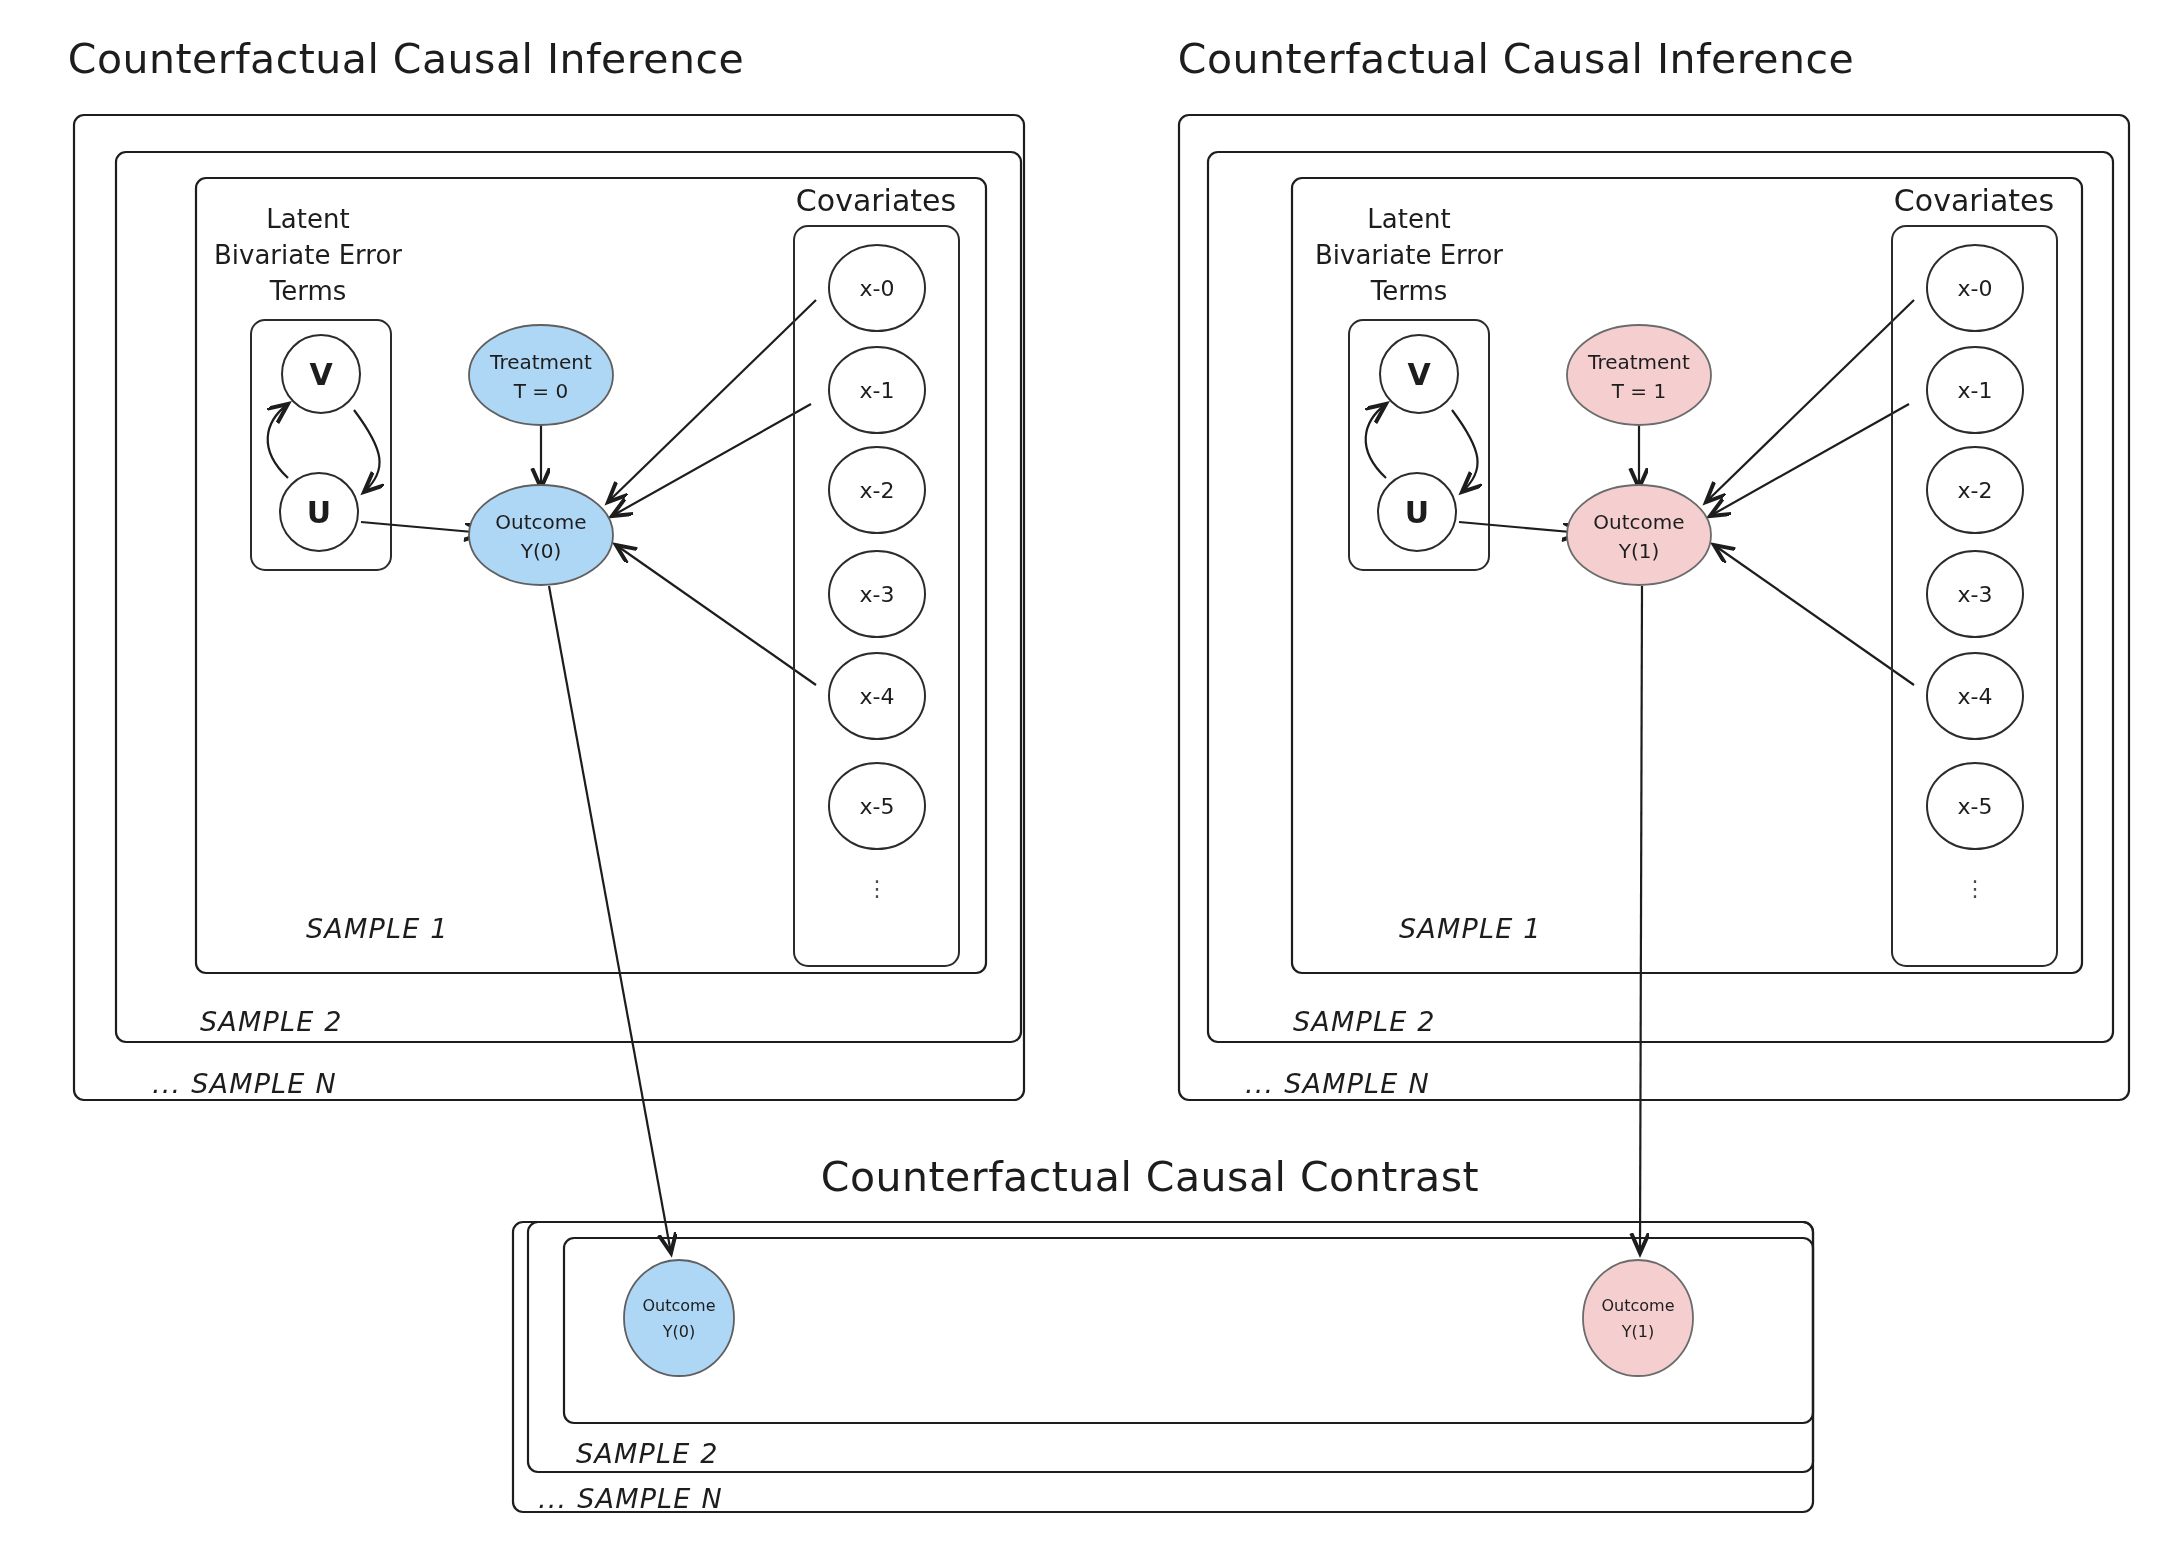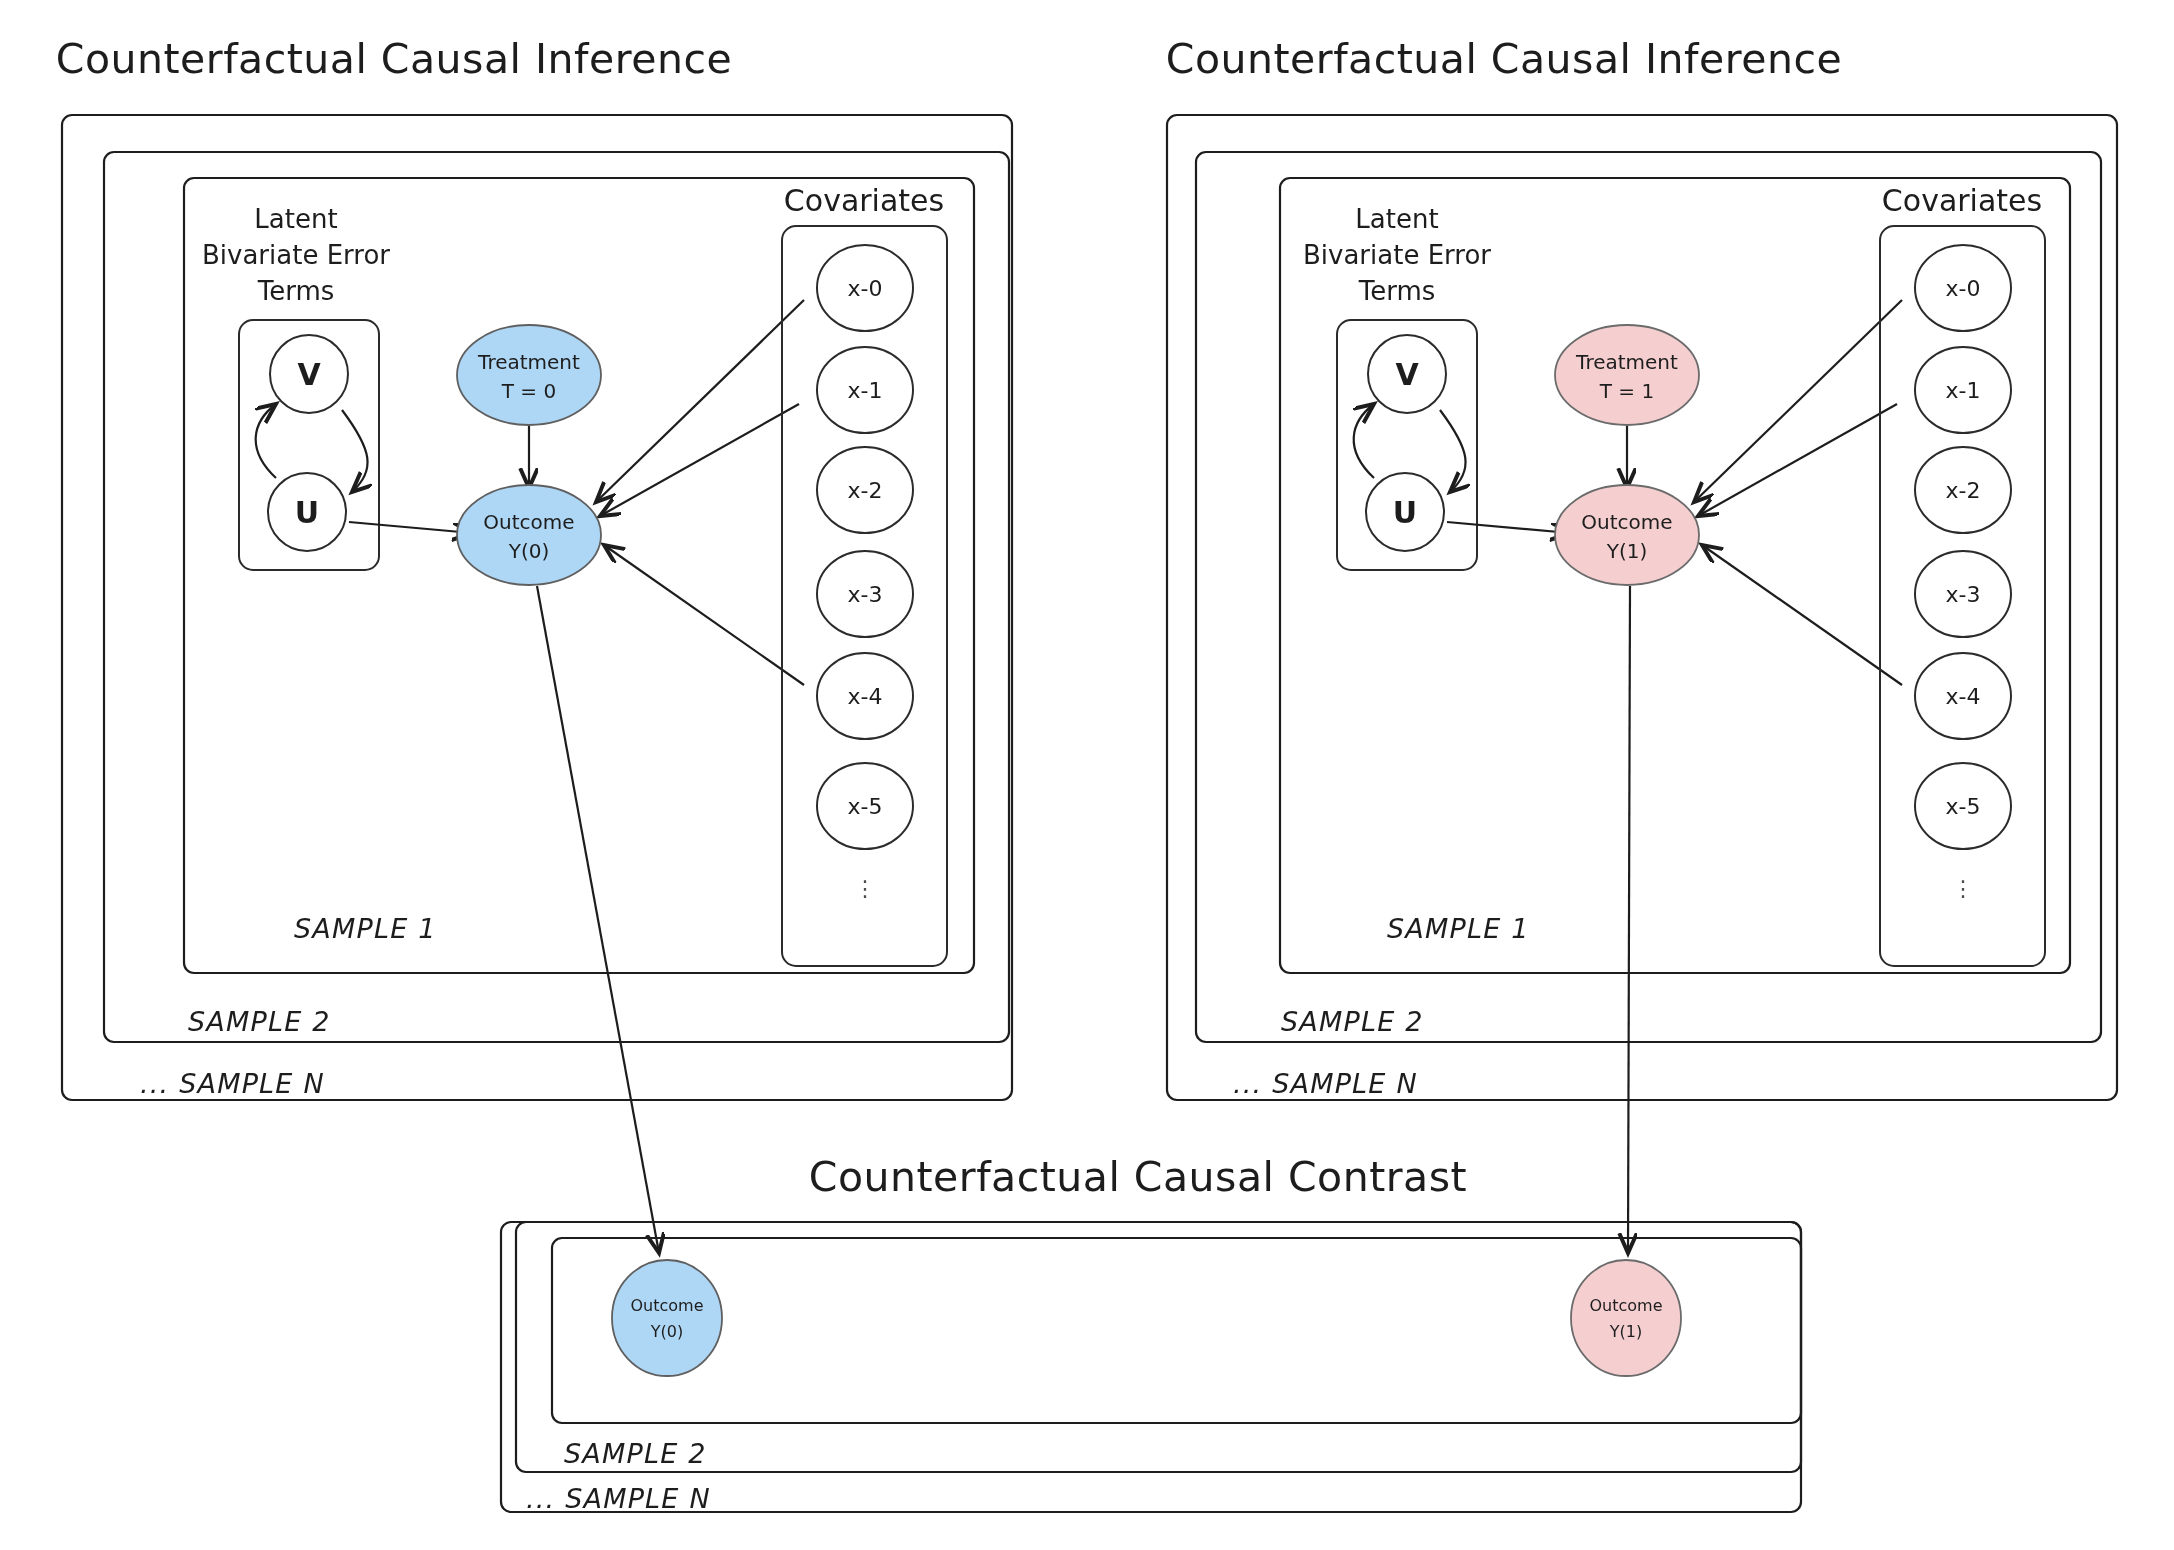--- a/index.html
+++ b/index.html
@@ -1,21 +1,21 @@
 <!DOCTYPE html>
 <html><head>
 <meta charset="utf-8">
 <style>
   html,body{margin:0;padding:0;background:#ffffff;}
   body{
     width:2174px;height:1550px;position:relative;overflow:hidden;
     font-family:"DejaVu Sans", sans-serif;
     -webkit-font-smoothing:antialiased;
   }
-  .stage{position:absolute;left:4px;top:0;width:2046px;height:1550px;}
+  .stage{position:absolute;left:16px;top:0;width:2046px;height:1550px;}
   svg.layer{position:absolute;left:0;top:0;width:2174px;height:1550px;overflow:visible;}
   .htxt{
     font-family:"DejaVu Sans", sans-serif;
     fill:#1d1d1d;
     dominant-baseline:middle;
   }
   .title-txt{ font-size:41px; letter-spacing:0.5px; }
   .section-lbl{ font-size:30px; }
   .group-lbl{ font-size:26px; }
   .sample-lbl{ font-size:27px; font-style:italic; letter-spacing:1.2px; }

